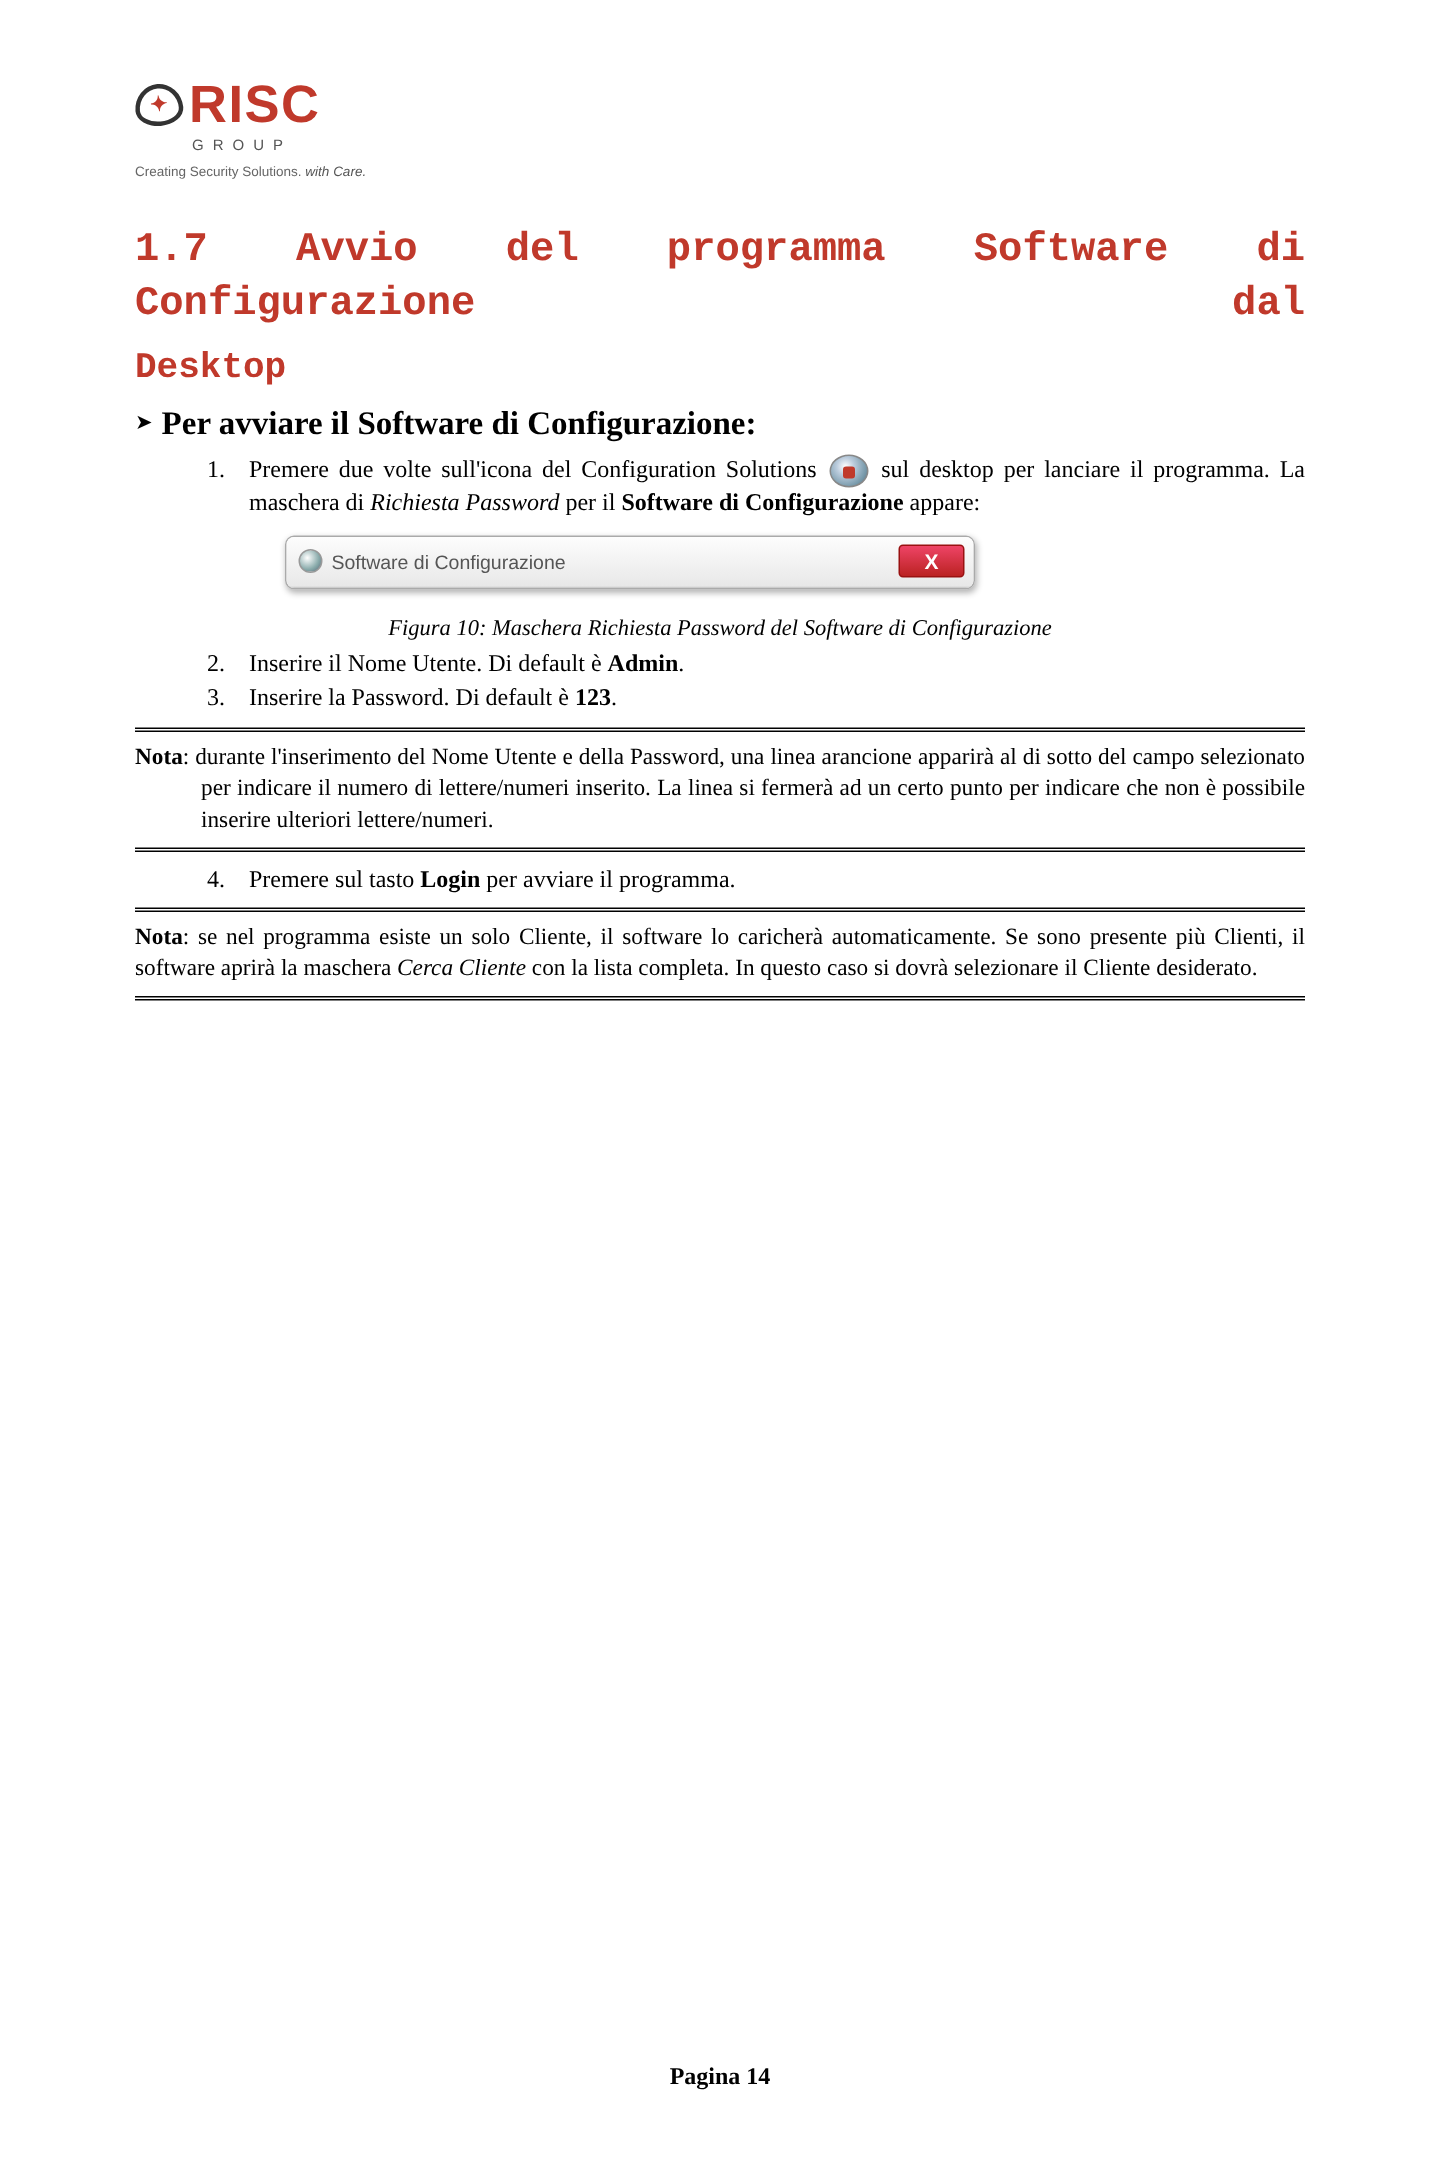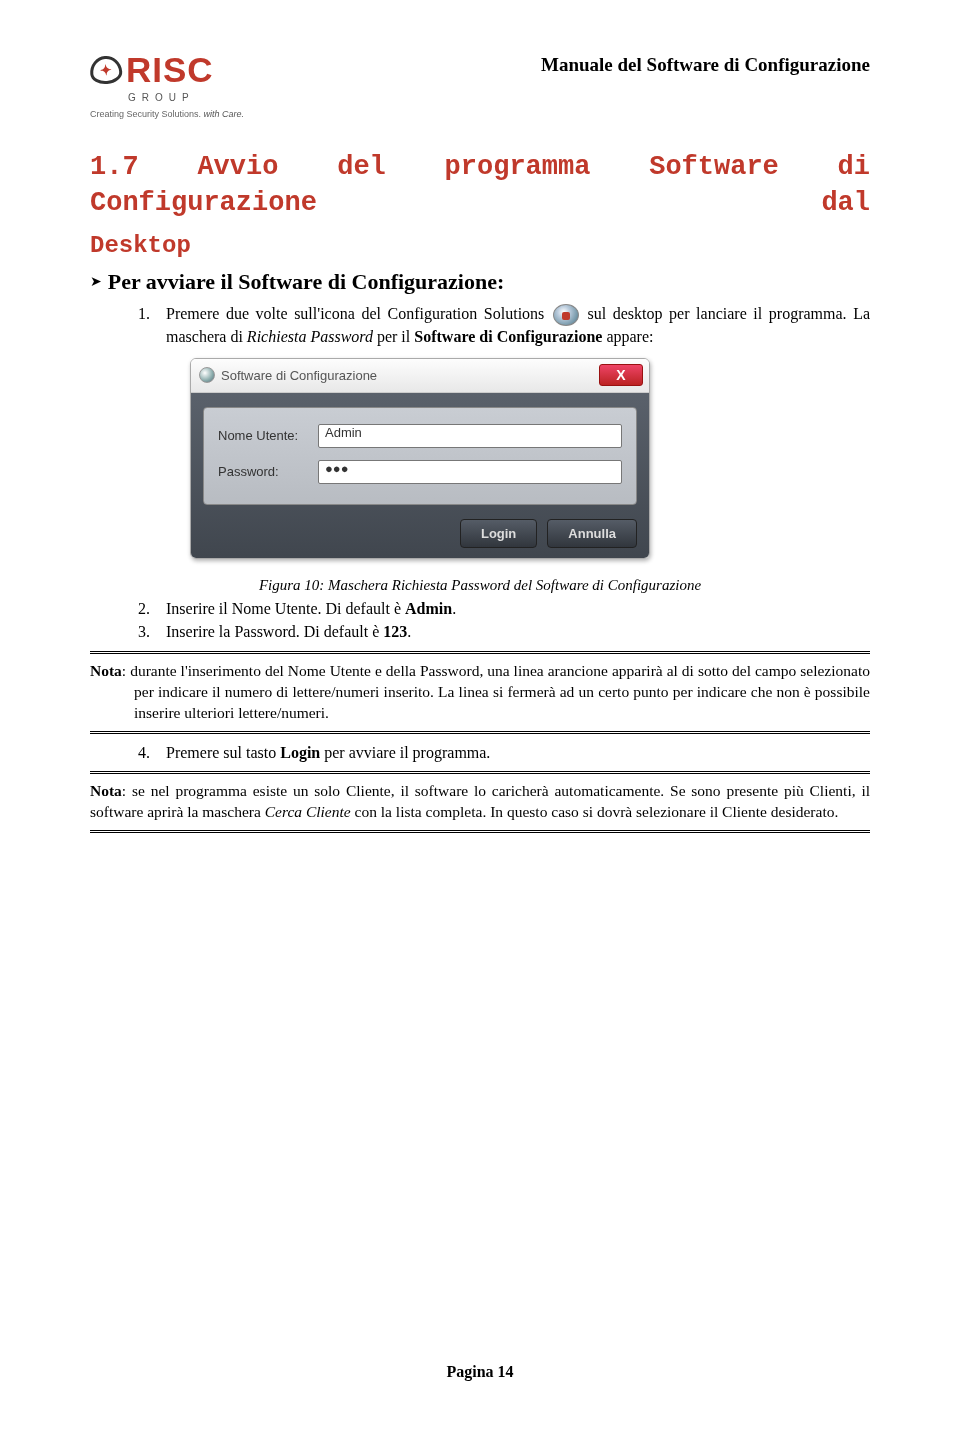--- a/index.html
+++ b/index.html
@@ -234,21 +234,21 @@
     font-size: 15.5px;
     line-height: 1.35;
     text-align: justify;
   }
   .note-indent {
     padding-left: 44px;
     text-indent: -44px;
   }
   .page-num {
     position: absolute;
-    bottom: 58px;
+    bottom: 45px;
     left: 0; right: 0;
     text-align: center;
     font-weight: bold;
     font-size: 16px;
   }
 </style>
 </head>
 <body>
 
 <div class="page">
@@ -258,21 +258,20 @@
       <div class="logo-top">
         <div class="logo-shield">✦</div>
         <div class="logo-text">RISC</div>
       </div>
       <div class="logo-group">GROUP</div>
       <div class="logo-tag">
         <span>Creating Security Solutions.</span>
         <span class="care">with Care.</span>
       </div>
     </div>
-    <div class="doc-title">Manuale del Software di Configurazione</div>
   </div>
 
   <div class="section-heading">1.7 Avvio del programma Software di Configurazione dal</div>
   <div class="section-heading-last">Desktop</div>
 
   <div class="arrow-line">
     <span class="arrow">➤</span>
     <span class="arrow-text">Per avviare il Software di Configurazione:</span>
   </div>
 
@@ -288,36 +287,20 @@
   </div>
 
   <div class="login-window">
     <div class="win-titlebar">
       <div class="win-title-left">
         <span class="win-dot"></span>
         <span>Software di Configurazione</span>
       </div>
       <div class="win-close">X</div>
     </div>
-    <div class="win-body">
-      <div class="form-box">
-        <div class="form-row">
-          <div class="form-label">Nome Utente:</div>
-          <div class="form-input">Admin</div>
-        </div>
-        <div class="form-row">
-          <div class="form-label">Password:</div>
-          <div class="form-input">●●●</div>
-        </div>
-      </div>
-      <div class="win-buttons">
-        <div class="win-btn">Login</div>
-        <div class="win-btn">Annulla</div>
-      </div>
-    </div>
   </div>
 
   <div class="caption">Figura 10: Maschera Richiesta Password del Software di Configurazione</div>
 
   <div class="body-list">
     <div class="list-item">
       <span class="list-num">2.</span>
       <span class="list-body">
         <span>Inserire il Nome Utente. Di default è </span><span class="bold">Admin</span><span>.</span>
       </span>

